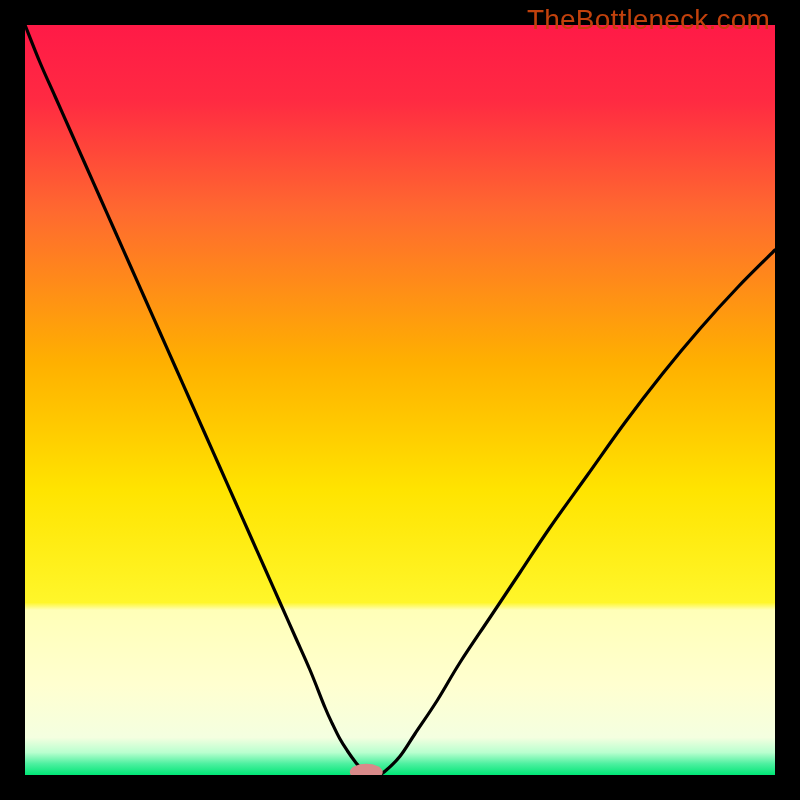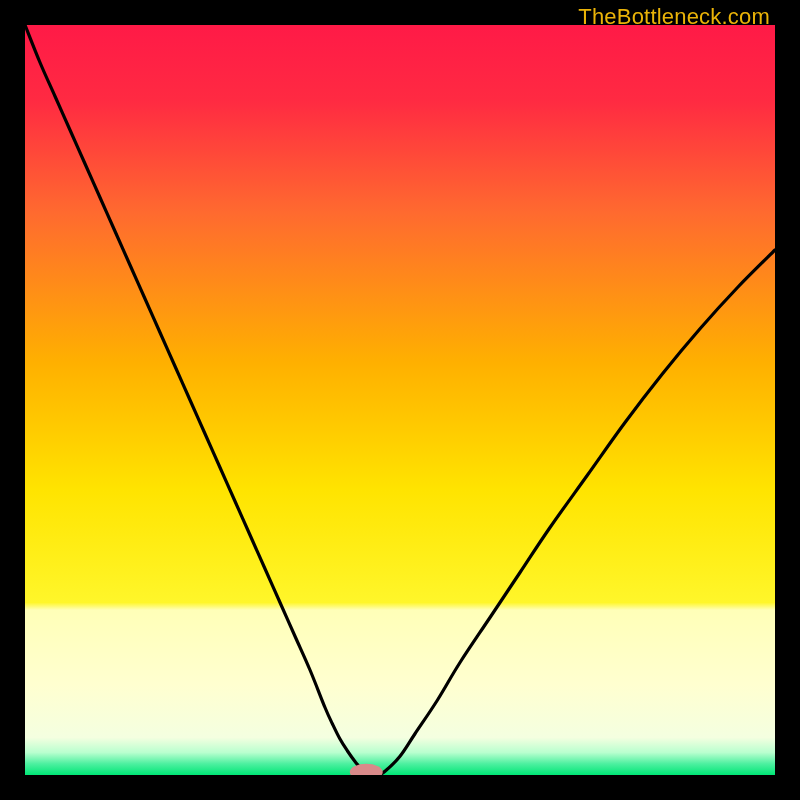--- a/index.html
+++ b/index.html
@@ -23,22 +23,22 @@
     position: absolute;
     left: 0;
     top: 0;
     width: 750px;
     height: 750px;
   }
   .watermark {
     position: absolute;
     top: 4px;
     right: 30px;
-    color: #eab308;
-    font-size: 22px;
+    color: #c2410c;
+    font-size: 28px;
     font-weight: 500;
     letter-spacing: 0.2px;
   }
 </style>
 </head>
 <body>
 
 <div class="frame">
   <svg class="plot-area" viewBox="0 0 750 750" preserveAspectRatio="none">
     <defs>

